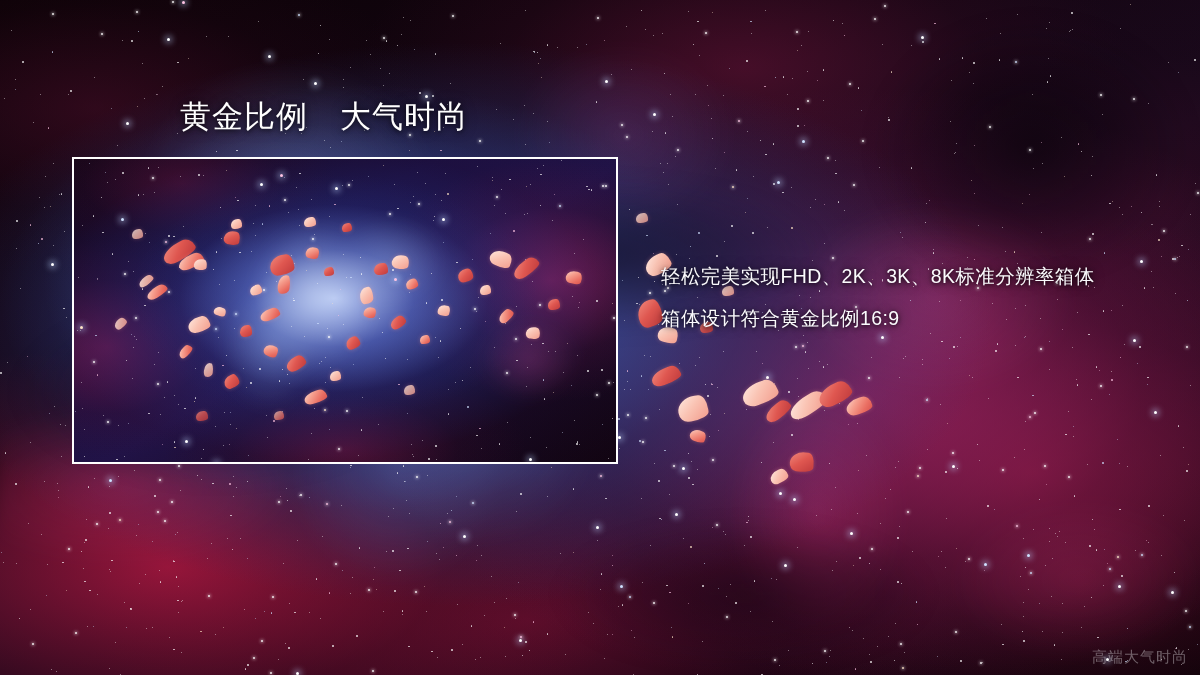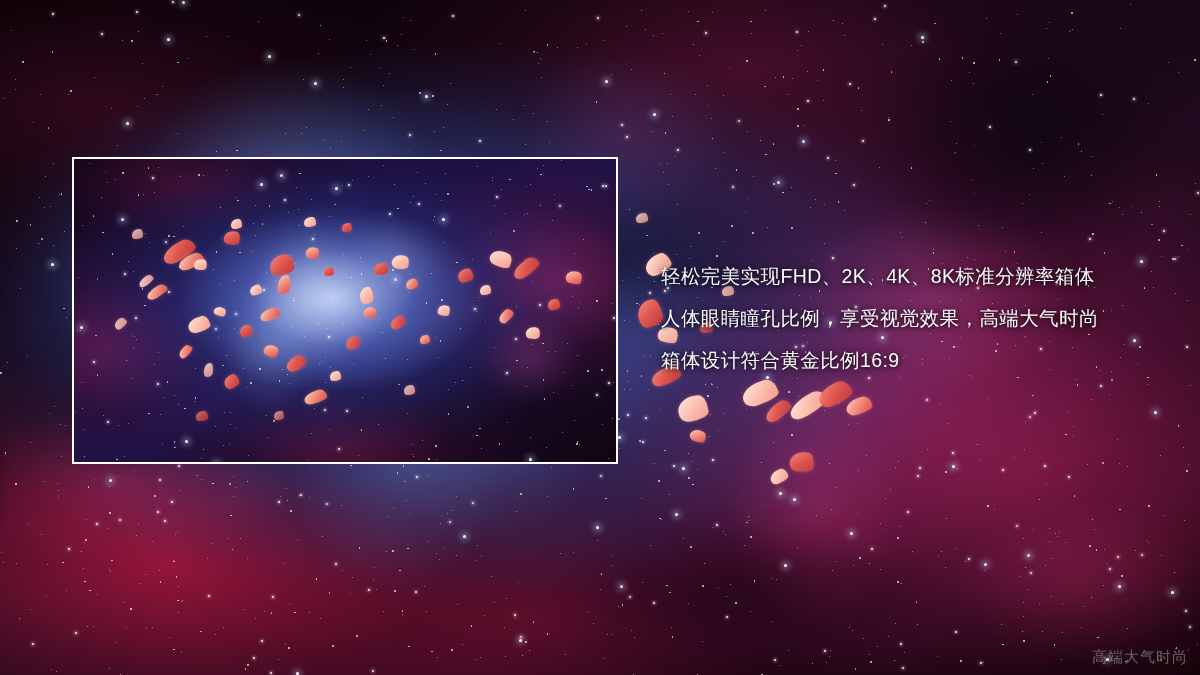--- a/index.html
+++ b/index.html
@@ -1810,22 +1810,22 @@
       <div class="petal pale" style="left:788px;top:396px;width:40px;height:18px;transform:rotate(-30deg);opacity:1"></div>
       <div class="petal deep" style="left:818px;top:384px;width:34px;height:20px;transform:rotate(-24deg);opacity:1"></div>
       <div class="petal" style="left:846px;top:398px;width:26px;height:16px;transform:rotate(-16deg);opacity:1"></div>
       <div class="petal deep" style="left:790px;top:452px;width:24px;height:20px;transform:rotate(8deg);opacity:1"></div>
       <div class="petal pale" style="left:770px;top:470px;width:18px;height:13px;transform:rotate(-22deg);opacity:1"></div>
       <div class="petal deep" style="left:700px;top:322px;width:13px;height:11px;transform:rotate(0deg);opacity:0.9"></div>
       <div class="petal pale" style="left:722px;top:286px;width:12px;height:10px;transform:rotate(0deg);opacity:0.85"></div>
       <div class="petal pale" style="left:636px;top:213px;width:12px;height:10px;transform:rotate(0deg);opacity:0.8"></div>
     </div>
 
+  <div id="slide-title">黄金比例　大气时尚</div>
 
   <div id="body-text">
-    <div class="body-line">轻松完美实现FHD、2K、4K、8K标准分辨率箱体</div>
-    <div class="body-line">人体眼睛瞳孔比例，享受视觉效果，高端大气时尚</div>
+    <div class="body-line">轻松完美实现FHD、2K、3K、8K标准分辨率箱体</div>
     <div class="body-line">箱体设计符合黄金比例16:9</div>
   </div>
 
   <div id="watermark">高端大气时尚</div>
 
 </div>
 
 </body></html>

